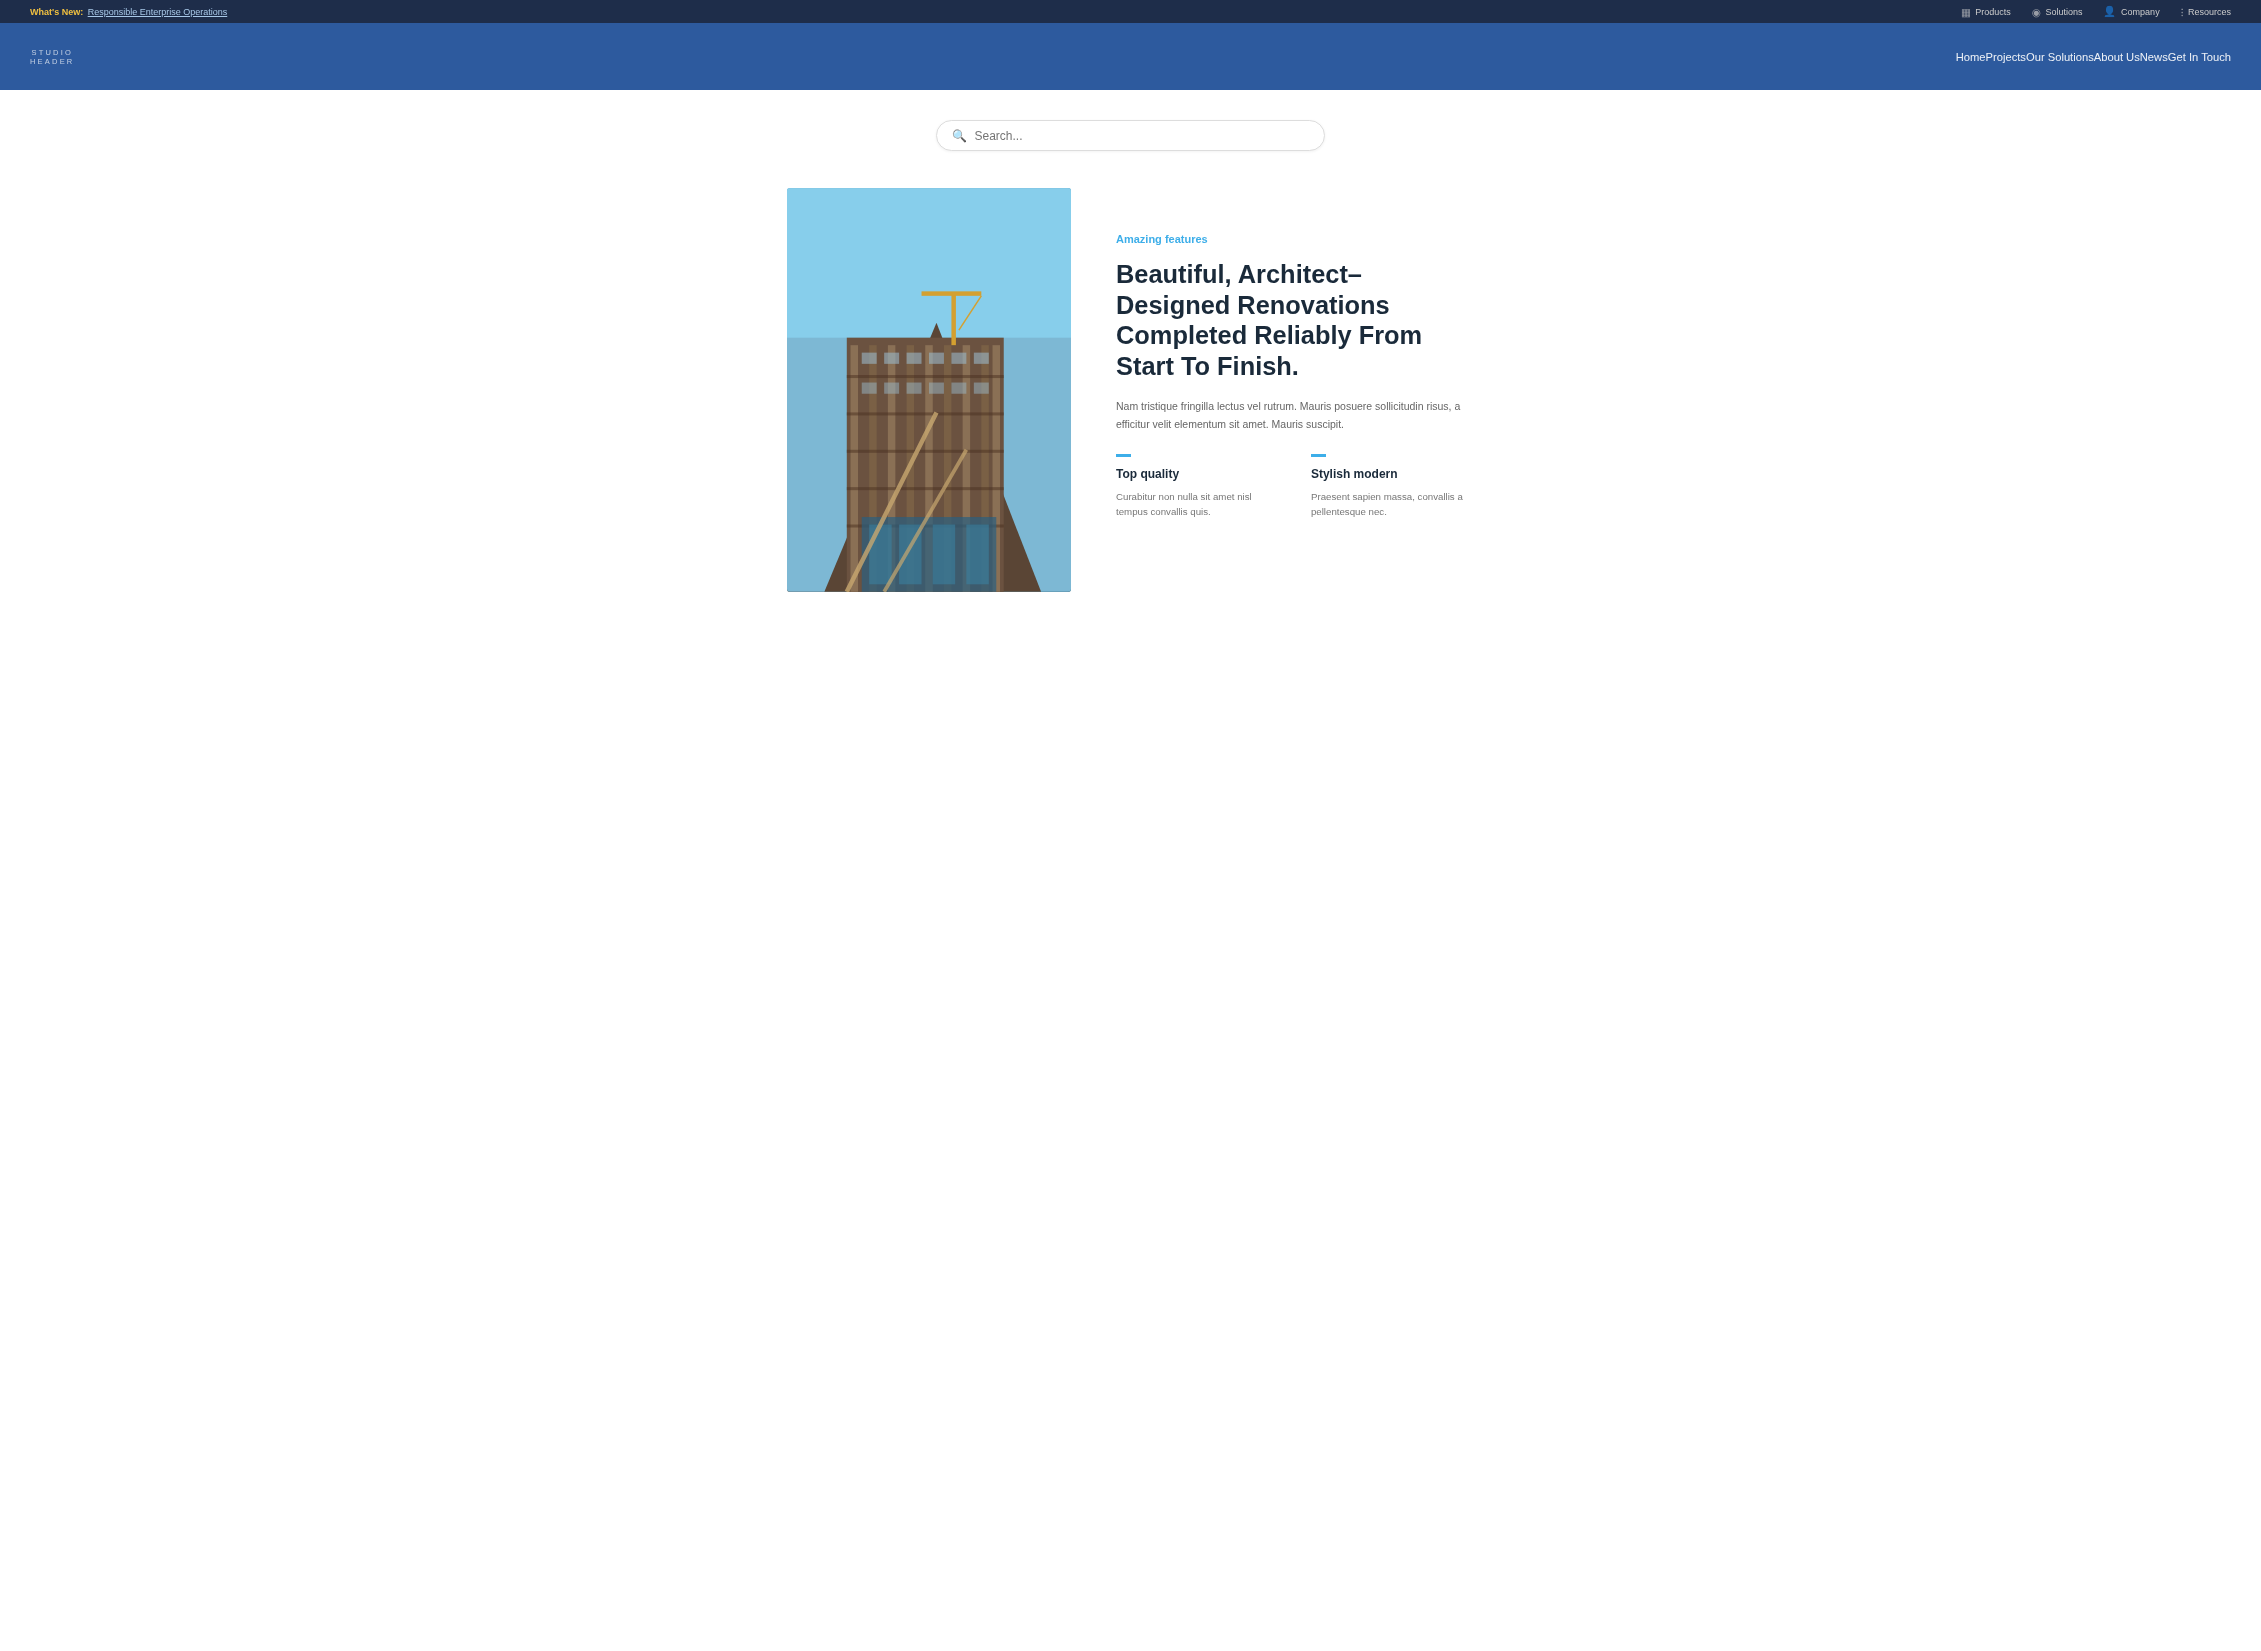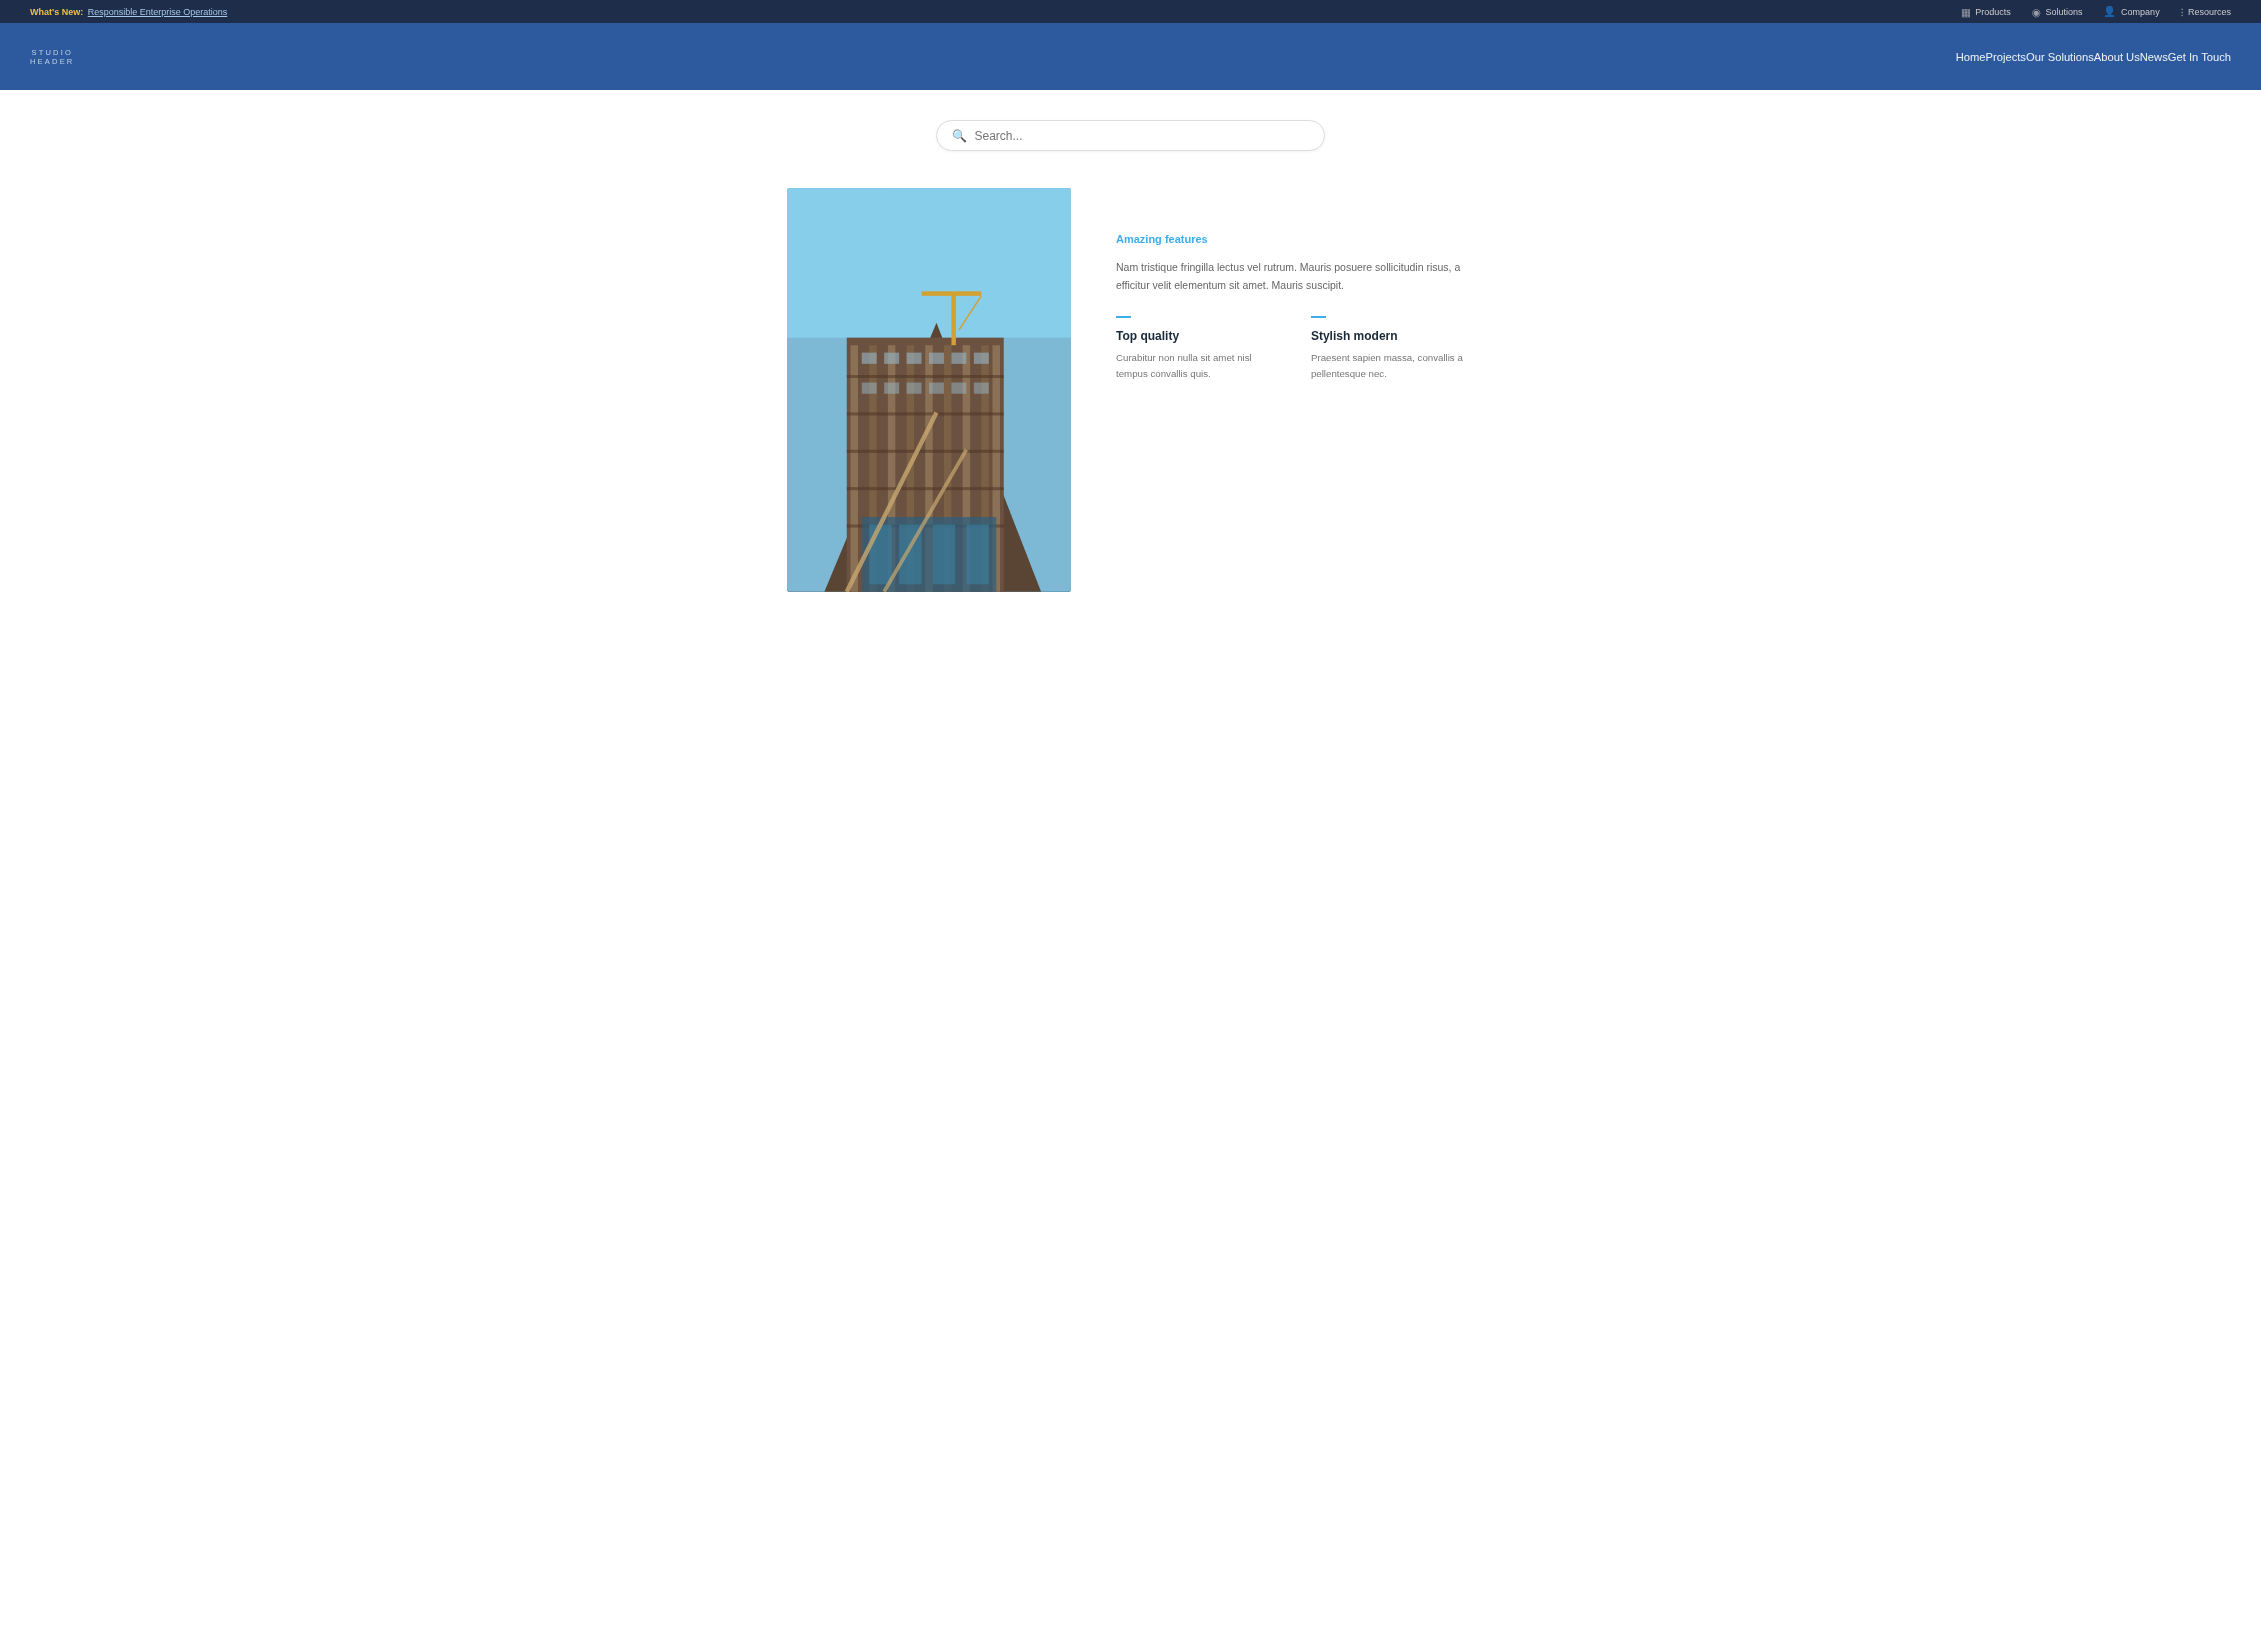--- a/index.html
+++ b/index.html
@@ -226,20 +226,21 @@
       <rect x="130" y="260" width="20" height="15" fill="#9ab8c8" opacity="0.5"></rect>
       <rect x="160" y="260" width="20" height="15" fill="#9ab8c8" opacity="0.5"></rect>
       <rect x="190" y="260" width="20" height="15" fill="#9ab8c8" opacity="0.5"></rect>
       <rect x="220" y="260" width="20" height="15" fill="#9ab8c8" opacity="0.5"></rect>
       <rect x="250" y="260" width="20" height="15" fill="#9ab8c8" opacity="0.5"></rect>
     </svg>
   </div>
 
   <div class="text-content">
     <div class="amazing-features">Amazing features</div>
+    <h1 class="main-heading">Beautiful, Architect–Designed Renovations Completed Reliably From Start To Finish.</h1>
     <p class="description">Nam tristique fringilla lectus vel rutrum. Mauris posuere sollicitudin risus, a efficitur velit elementum sit amet. Mauris suscipit.</p>
     <div class="features-grid">
       <div class="feature-item">
         <div class="feature-dash"></div>
         <div class="feature-title">Top quality</div>
         <div class="feature-desc">Curabitur non nulla sit amet nisl tempus convallis quis.</div>
       </div>
       <div class="feature-item">
         <div class="feature-dash"></div>
         <div class="feature-title">Stylish modern</div>

